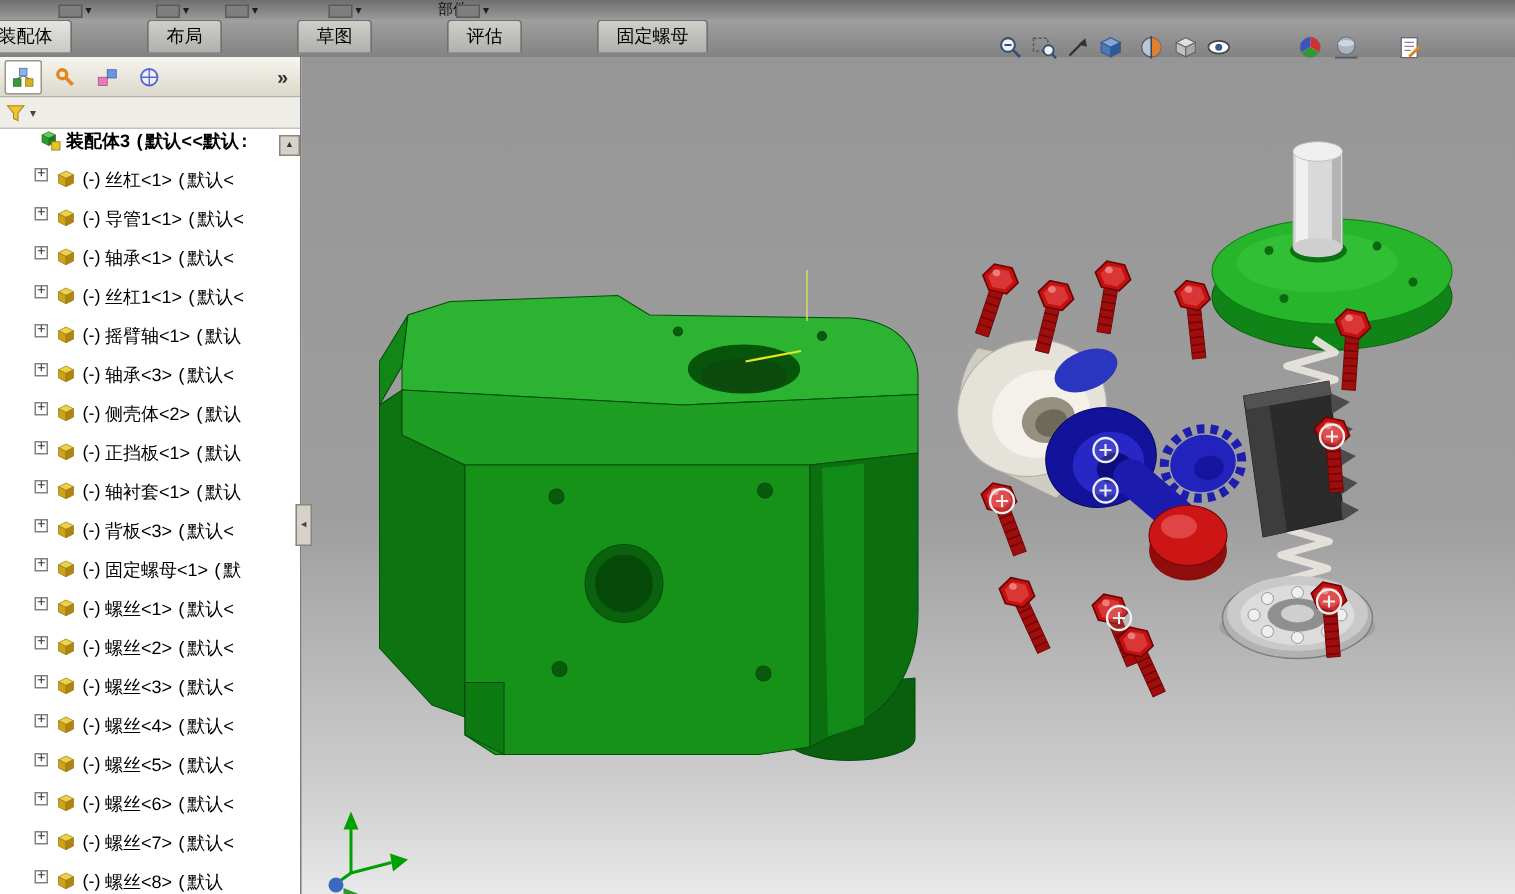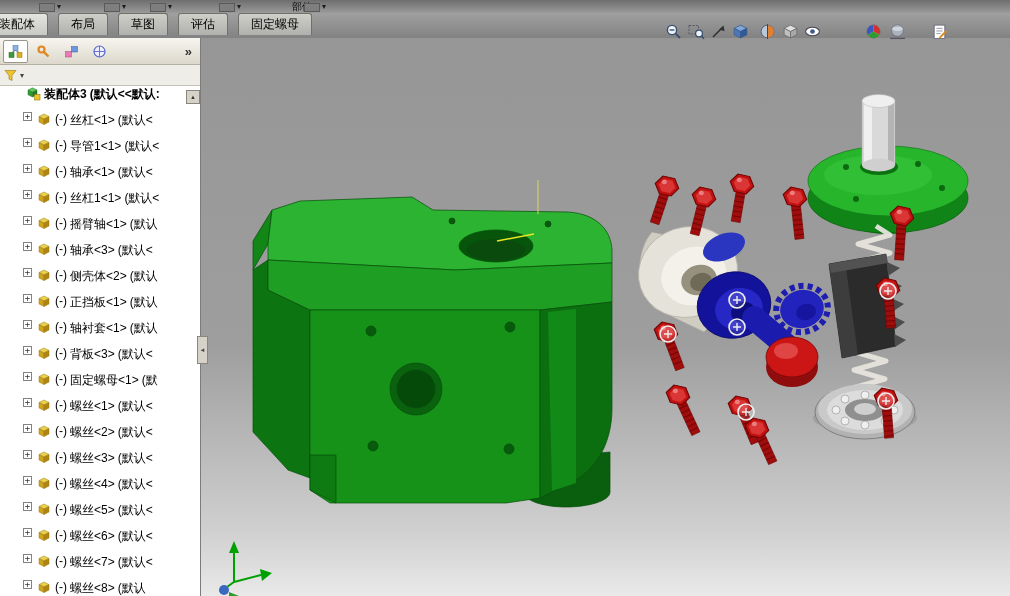--- a/index.html
+++ b/index.html
@@ -12,21 +12,21 @@
              background:linear-gradient(#6e6e6e,#9a9a9a);overflow:hidden;z-index:30;}
   .menustrip .mstub{position:absolute;top:3px;width:14px;height:7px;background:#7e7e7e;border:1px solid #5a5a5a;}
   .caret{position:absolute;top:1px;font-size:8px;color:#1c1c1c;line-height:11px;}
   .menu-label{position:absolute;left:292px;top:0;font-size:10px;line-height:13px;color:#111;}
 
   
   .tabbar{position:absolute;left:0;top:13px;width:100%;height:25px;
           background:linear-gradient(#a0a0a0,#828282);display:flex;align-items:flex-start;z-index:25;}
   .tab{height:21px;line-height:21px;padding:0 12px;font-size:12px;color:#000;white-space:nowrap;
        background:linear-gradient(#cfcfca,#b0b0ac);border:1px solid #70706c;border-bottom:none;
-       border-radius:3px 3px 0 0;margin-right:10px;cursor:default;}
+       border-radius:3px 3px 0 0;margin-right:10px;cursor:default;margin-left:40px;}
   .tab.active{background:linear-gradient(#e4e4e0,#c8c8c4);}
   .tab:first-child{margin-left:-14px;}
 
   
   .viewport{position:absolute;left:201px;top:38px;right:0;bottom:0;
             background:linear-gradient(180deg,#969696 0%,#9e9e9e 55%,#cfcfcf 88%,#e9e9e9 100%);}
   .scene{position:absolute;inset:0;}
   .scene svg{display:block;}
 
   
@@ -50,21 +50,21 @@
   .tree-row{height:26px;display:flex;align-items:flex-start;white-space:nowrap;cursor:default;padding-left:17px;}
   .tree-row.root{font-weight:bold;}
   .expander{width:9px;height:9px;box-sizing:border-box;border:1px solid #828282;background:#fff;
             font-size:9px;line-height:6px;text-align:center;margin-left:6px;flex:none;color:#333;
             font-family:"DejaVu Sans Mono",monospace;}
   .picon{margin-left:5px;flex:none;}
   .tree-row.root .picon{margin-left:9px;}
   .tpre{margin-left:4px;}
   .tname{margin-left:3px;}
   .tree-row:not(.root) .tname{}
-  .tsuf{margin-left:3px;}
+  .tsuf{margin-left:3px;font-family:Liberation Mono, monospace;}
 
   
   .scroll-up{position:absolute;left:186px;top:90px;width:12px;height:12px;background:#d6d2ca;
              border:1px solid #8a867a;font-size:6px;display:flex;align-items:center;
              justify-content:center;color:#333;z-index:22;}
   .splitter{position:absolute;left:197px;top:336px;width:9px;height:26px;background:#d6d2ca;
             border:1px solid #8a867a;display:flex;align-items:center;justify-content:center;
             font-size:6px;color:#444;z-index:22;}
 </style>
 </head>

